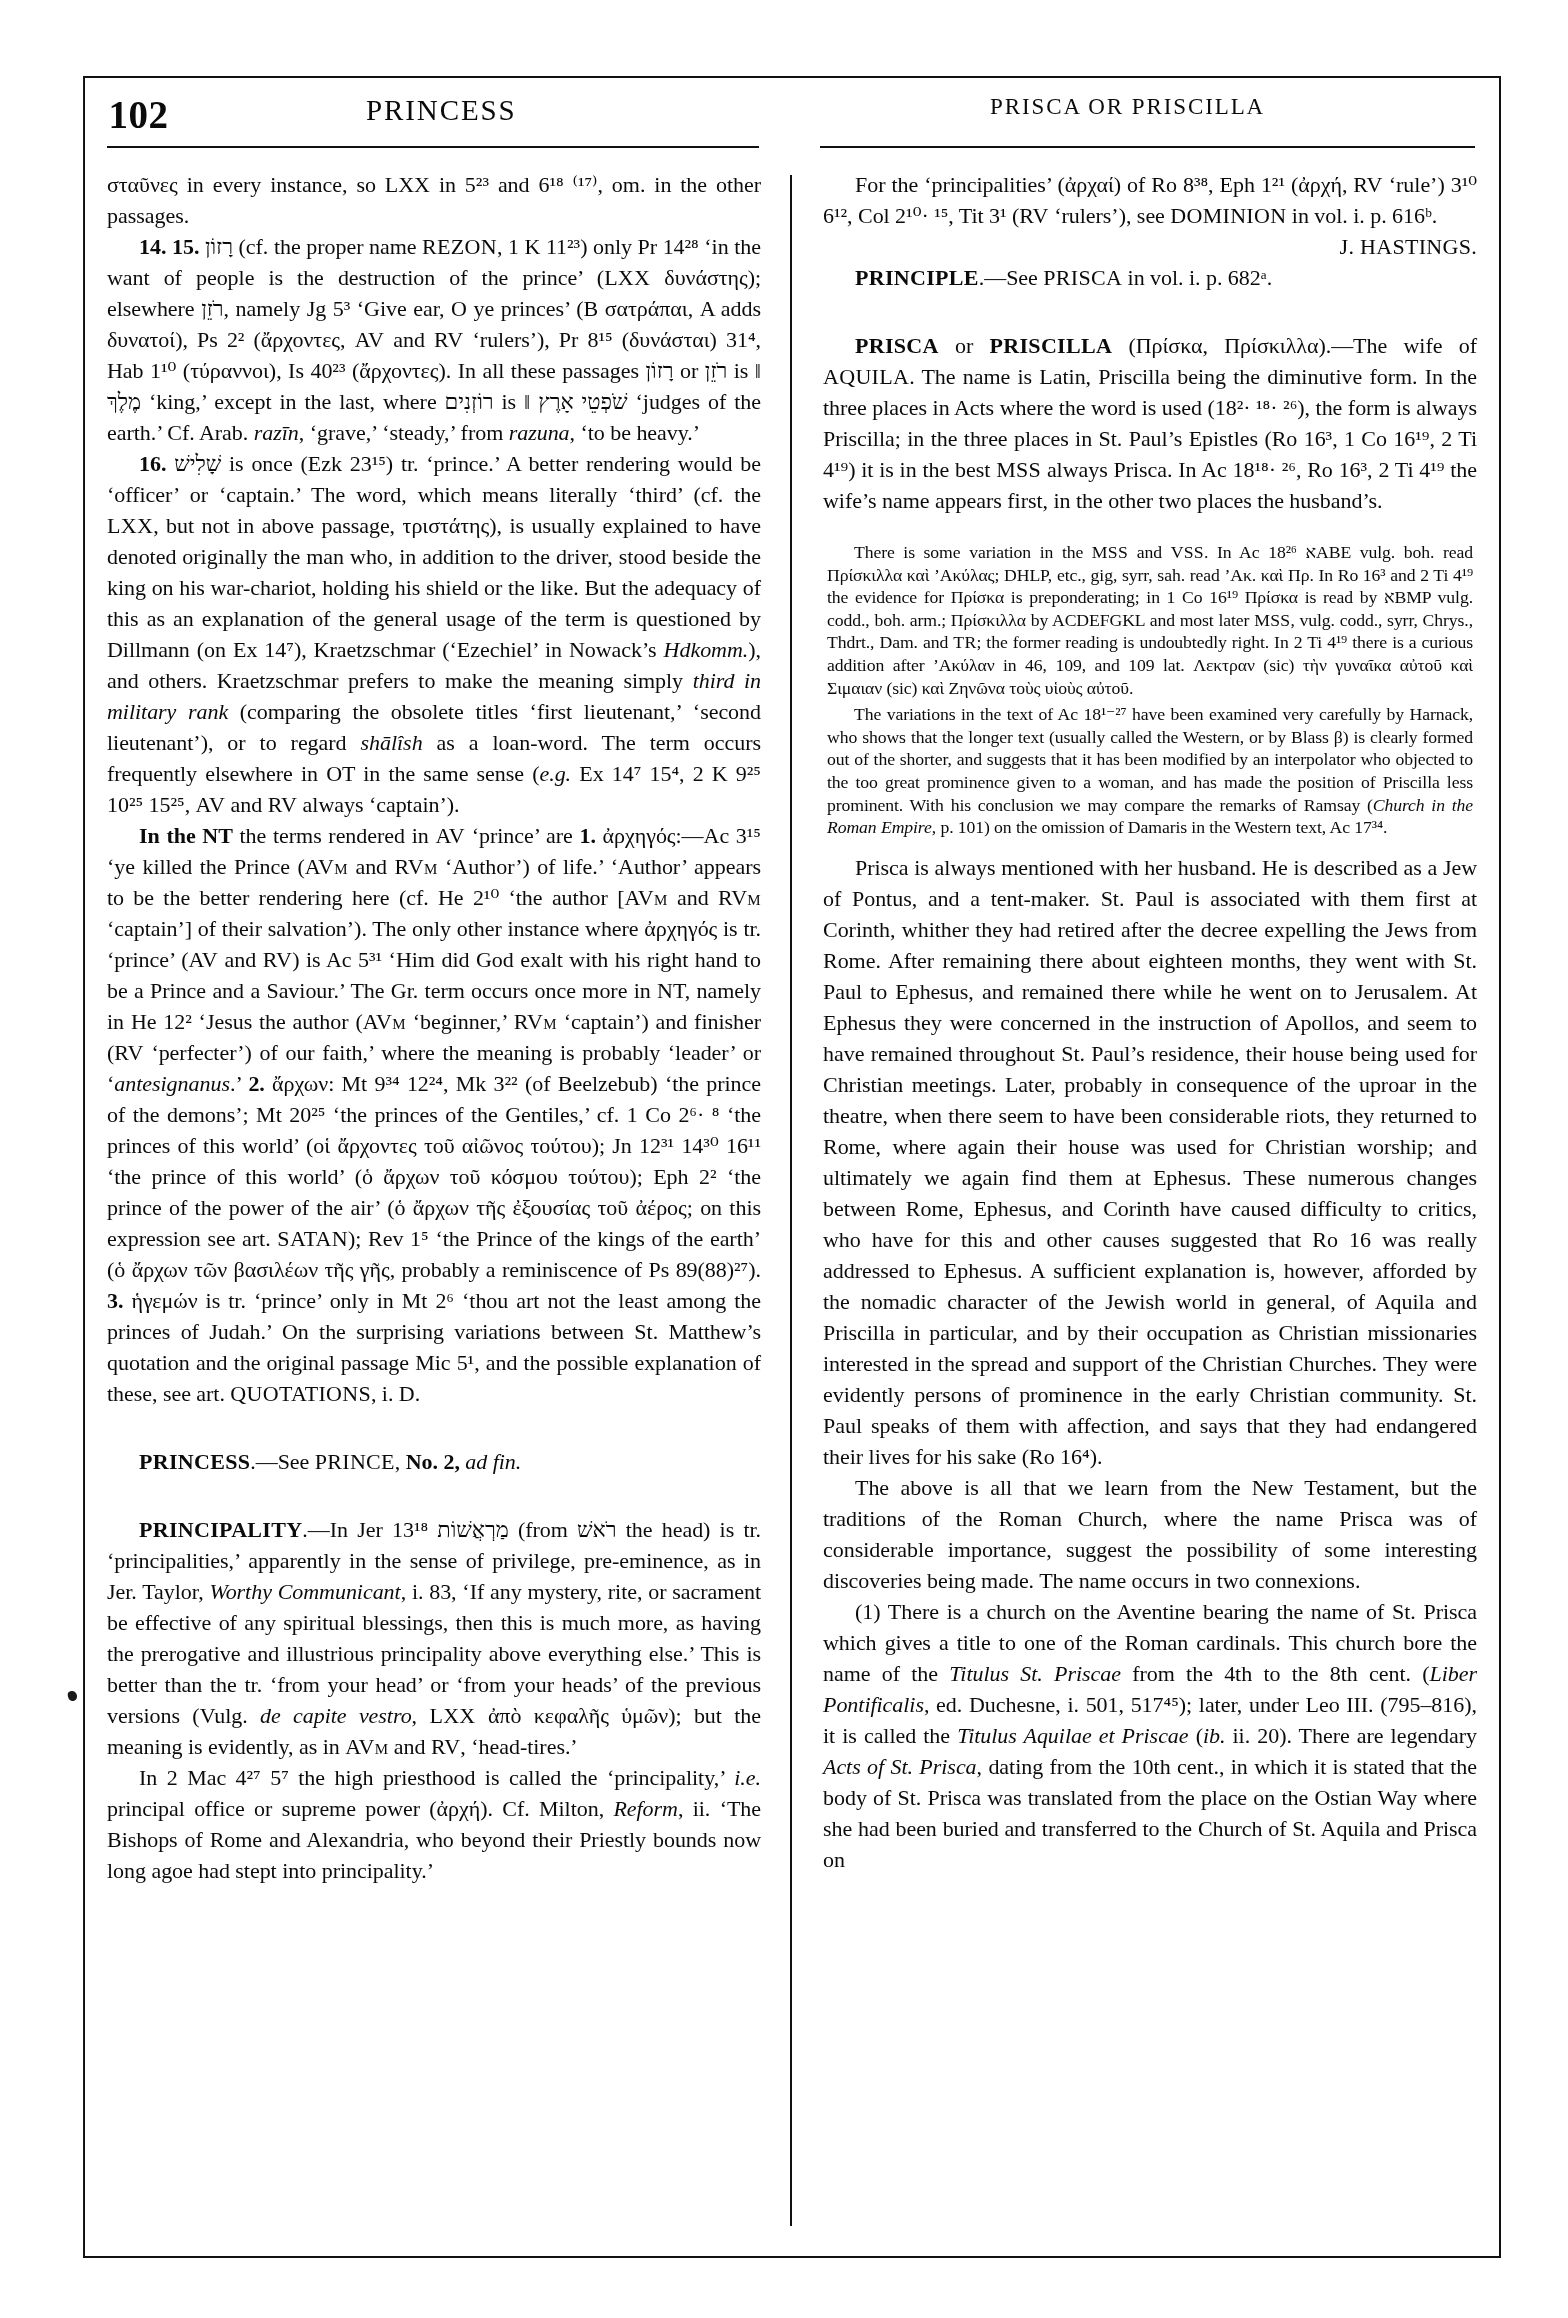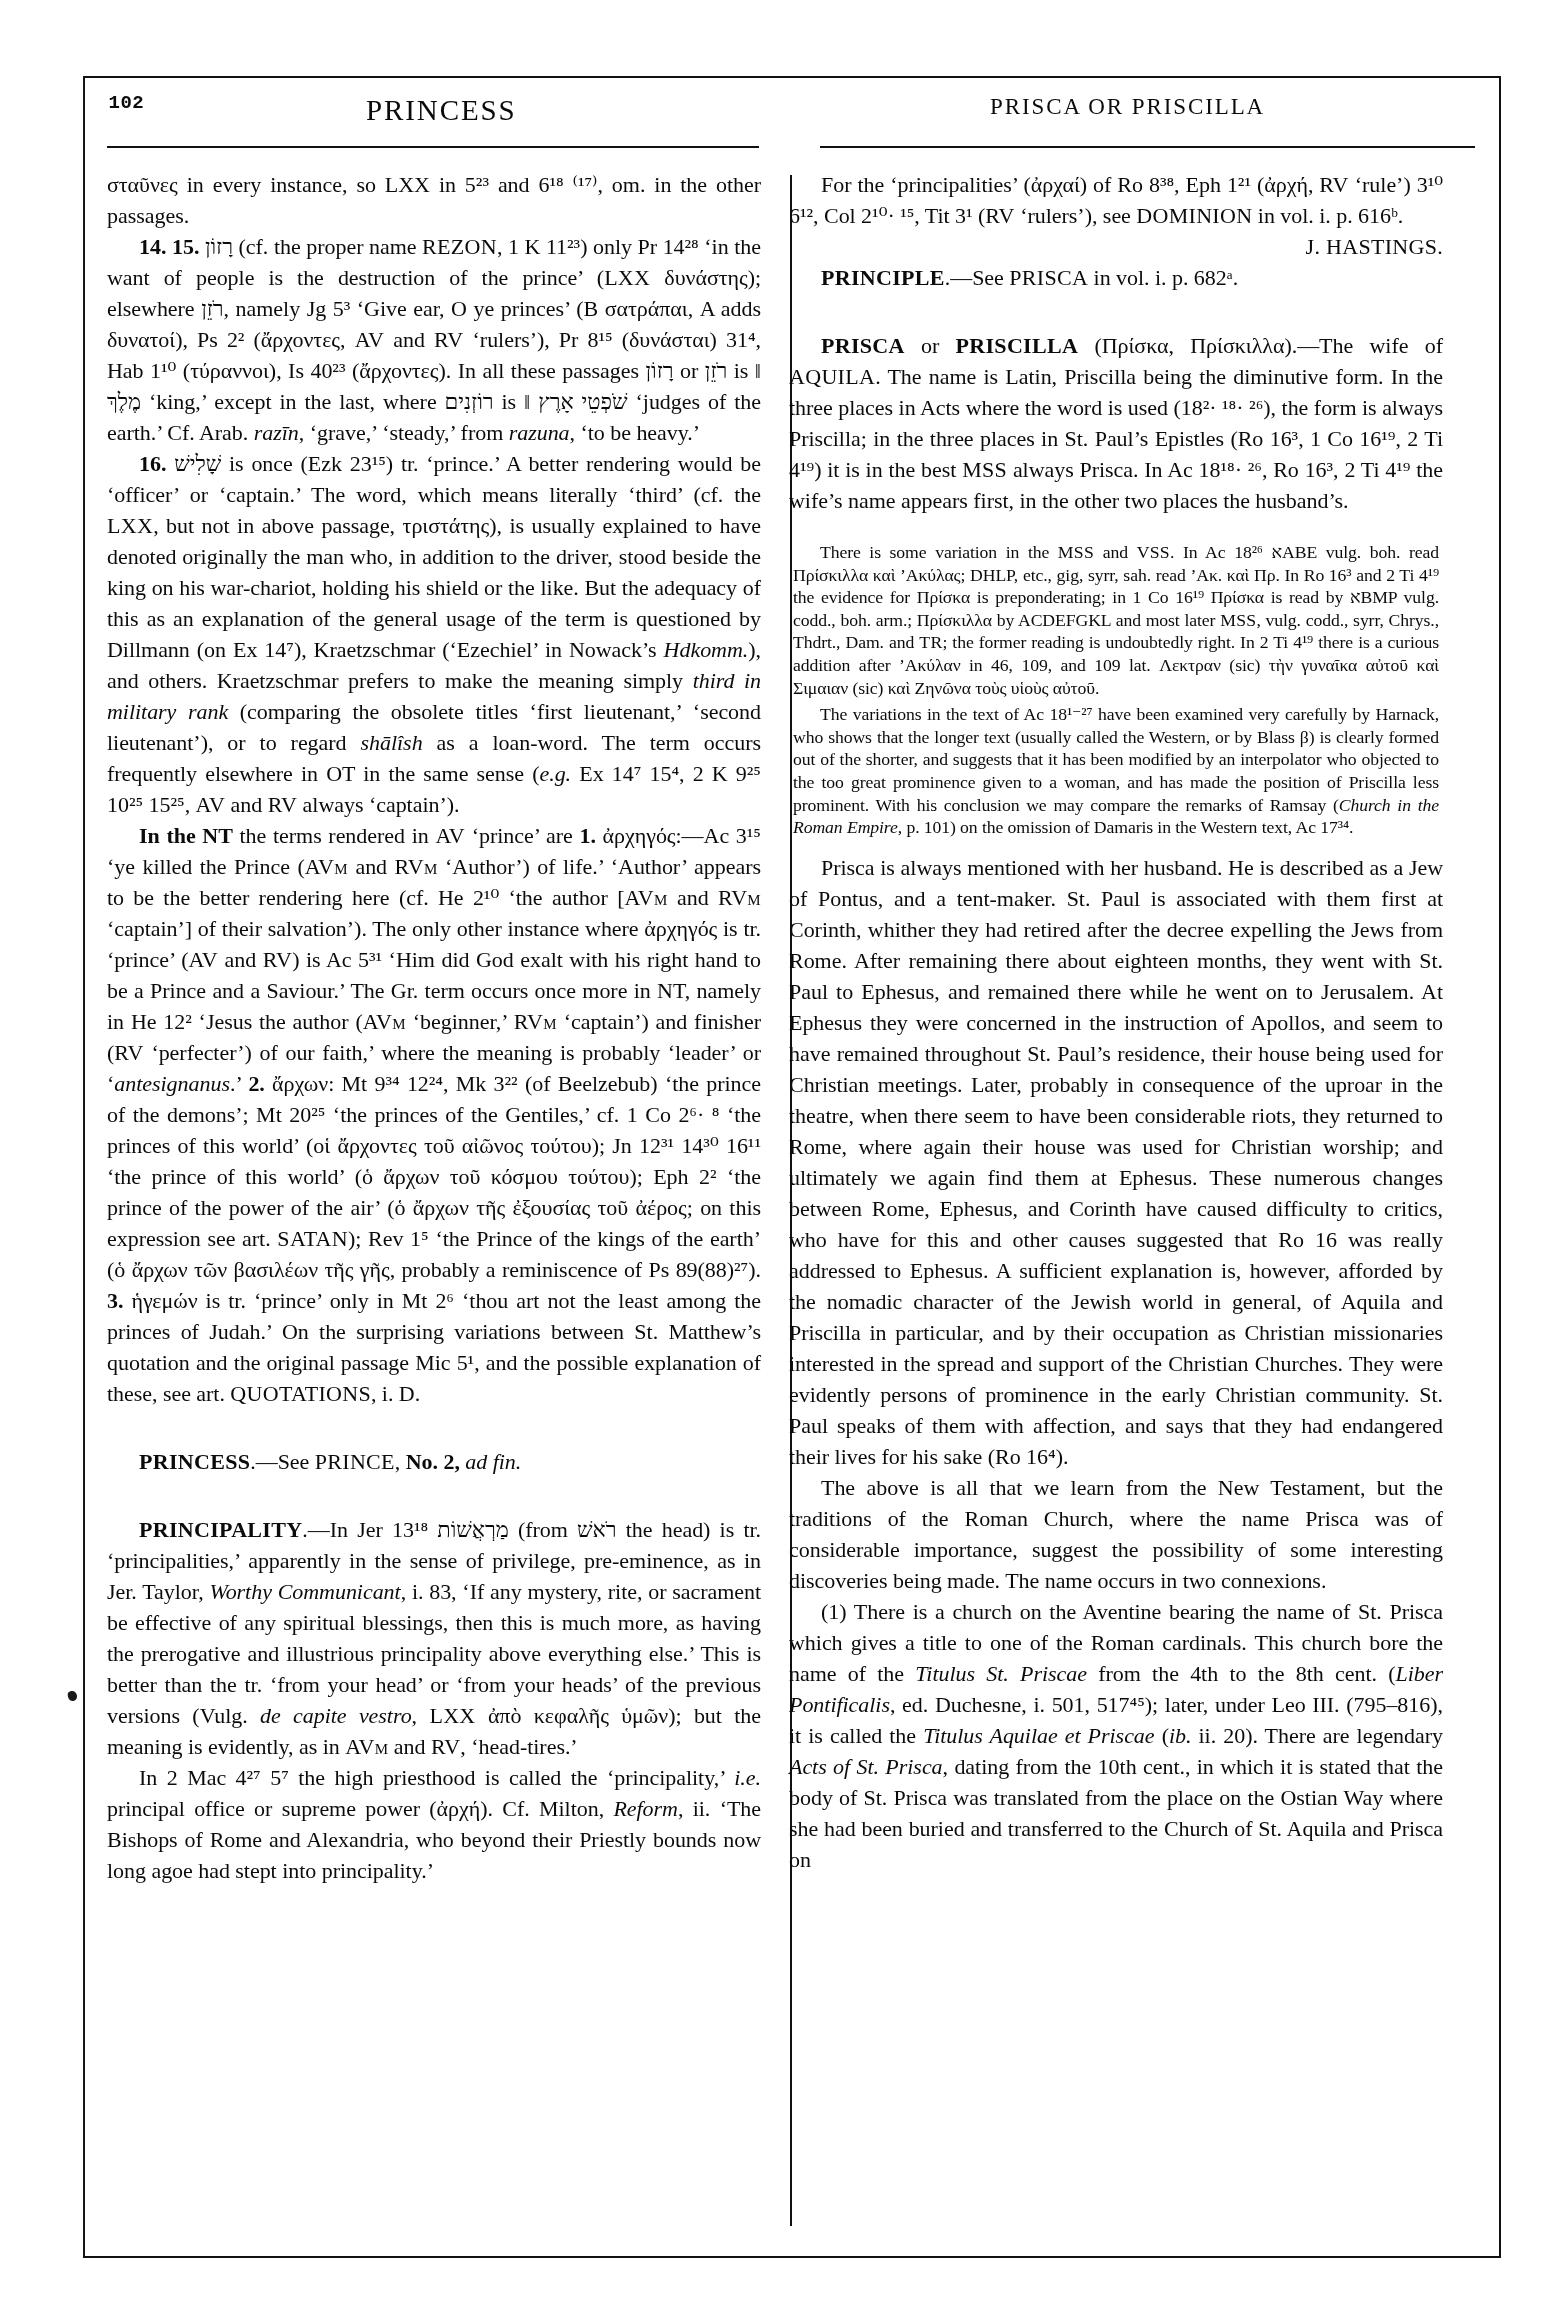--- a/index.html
+++ b/index.html
@@ -46,24 +46,23 @@
 
   
   .running-head {
     position: relative;
     height: 73px;
   }
   .folio {
     position: absolute;
     left: 1.6px;
     top: 3.2px;
-    font-size: 19px;
+    font-size: 39px;
     font-weight: 700;
     letter-spacing: 0.4px;
-    font-family: Liberation Mono, monospace;
   }
   .head-left {
     position: absolute;
     left: 259px;
     top: 4.8px;
     font-size: 29px;
     letter-spacing: 1.9px;
     font-weight: 400;
   }
   .head-right {
@@ -92,21 +91,21 @@
     background: #111;
   }
 
   
   .columns {
     position: absolute;
     left: 0;
     top: 80px;
     width: 1370px;
     display: flex;
-    gap: 28px;
+    gap: 62px;
   }
   .col {
     width: 654px;
   }
   .col-left { position: relative; }
   .col-right { position: relative; }
 
   
   .col-divider {
     position: absolute;

